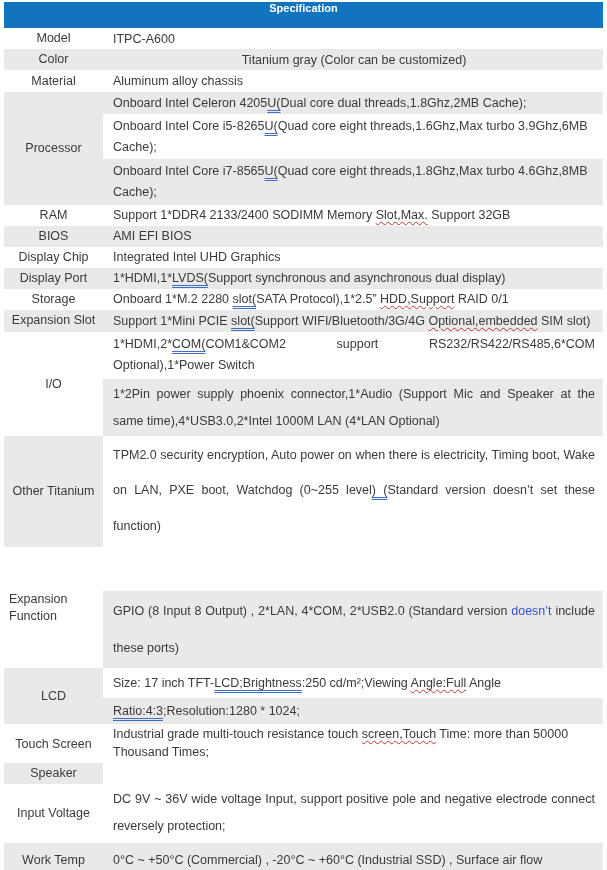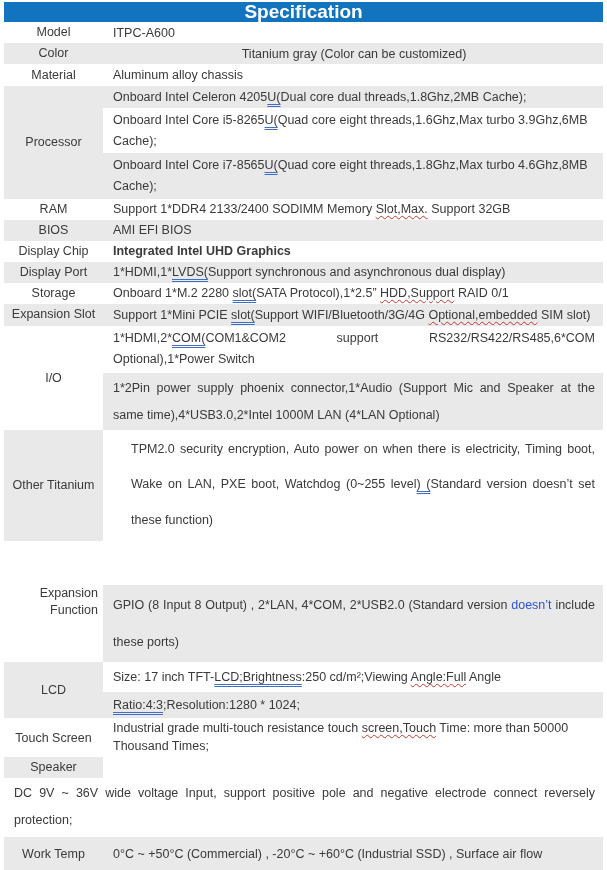--- a/index.html
+++ b/index.html
@@ -5,29 +5,29 @@
   html,body{margin:0;padding:0;background:#ffffff;}
   body{
     width:607px;
     font-family:"Liberation Sans","DejaVu Sans",sans-serif;
     font-size:12.5px;
     color:#3a3a3a;
     -webkit-font-smoothing:antialiased;
   }
   .page{padding:2px 4px 0 4px;}
   .hdr{
-    height:20px;
-    display:flex;align-items:center;justify-content:center;
-    color:#ffffff;font-weight:bold;font-size:19px;
+    height:26px;
+    display:flex;align-items:flex-start;justify-content:center;
+    color:#ffffff;font-weight:bold;font-size:11px;
   }
   .row{display:flex;}
   .lbl{
     flex:0 0 99px;
     display:flex;align-items:center;justify-content:center;
-    text-align:right;
+    text-align:left;
     padding:2px 5px;
     box-sizing:border-box;
     line-height:1.3;
   }
   .col{flex:1;display:flex;flex-direction:column;min-width:0;}
   .cell{
     display:flex;align-items:center;
     padding:2px 8px 2px 10px;
     box-sizing:border-box;
   }
@@ -108,21 +108,21 @@
         <div class="lbl g">BIOS</div>
         <div class="col">
           <div class="cell g" style="min-height: 21px;">
             <div class="txt"><span>AMI EFI BIOS</span></div>
           </div>
         </div>
       </div>
       <div class="row">
         <div class="lbl">Display Chip</div>
         <div class="col">
-          <div class="cell" style="min-height: 21px; font-weight: bold;">
+          <div class="cell" style="min-height: 21px;">
             <div class="txt"><span>Integrated Intel UHD Graphics</span></div>
           </div>
         </div>
       </div>
       <div class="row">
         <div class="lbl g">Display Port</div>
         <div class="col">
           <div class="cell g" style="min-height: 21px;">
             <div class="txt"><span>1*HDMI,1*</span><span class="ub">LVDS(</span><span>Support synchronous and asynchronous dual display)</span></div>
           </div>
@@ -151,21 +151,21 @@
             <div class="txt"><span>1*HDMI,2*</span><span class="ub">COM(</span><span>COM1&amp;COM2 support RS232/RS422/RS485,6*COM Optional),1*Power Switch</span></div>
           </div>
           <div class="cell g just" style="min-height: 50px; line-height: 2.1;">
             <div class="txt"><span>1*2Pin power supply phoenix connector,1*Audio (Support Mic and Speaker at the same time),4*USB3.0,2*Intel 1000M LAN  (4*LAN Optional)</span></div>
           </div>
         </div>
       </div>
       <div class="row">
         <div class="lbl g">Other Titanium</div>
         <div class="col">
-          <div class="cell just" style="min-height: 70px; line-height: 2.85; margin-left: 18px;">
+          <div class="cell just" style="min-height: 70px; line-height: 2.85;">
             <div class="txt"><span>TPM2.0 security encryption, Auto power on when there is electricity, Timing boot, Wake on LAN,  PXE boot,  Watchdog  (0~255 level</span><span class="ub">) (</span><span>Standard version doesn’t set these function)</span></div>
           </div>
         </div>
       </div>
       <div class="row">
         <div class="lbl">Expansion Function</div>
         <div class="col">
           <div class="cell g just" style="min-height: 73px; line-height: 2.95; margin-top: 44px;">
             <div class="txt"><span>GPIO (8 Input 8 Output) , 2*LAN, 4*COM, 2*USB2.0  (Standard version </span><span class="bl">doesn’t</span><span> include these ports)</span></div>
           </div>
@@ -187,20 +187,21 @@
         <div class="col">
           <div class="cell" style="min-height: 38px; line-height: 1.4;">
             <div class="txt"><span>Industrial grade multi-touch resistance touch </span><span class="rw">screen,Touch</span><span> Time: more than 50000 Thousand Times;</span></div>
           </div>
         </div>
       </div>
       <div class="row">
         <div class="lbl g">Speaker</div>
       </div>
       <div class="row">
+        <div class="lbl">Input Voltage</div>
         <div class="col">
           <div class="cell just" style="min-height: 52px; line-height: 2.2;">
             <div class="txt"><span>DC 9V ~ 36V wide voltage Input,  support positive pole and negative electrode connect reversely protection;</span></div>
           </div>
         </div>
       </div>
       <div class="row">
         <div class="lbl g">Work Temp</div>
         <div class="col">
           <div class="cell g" style="min-height: 34px;">

